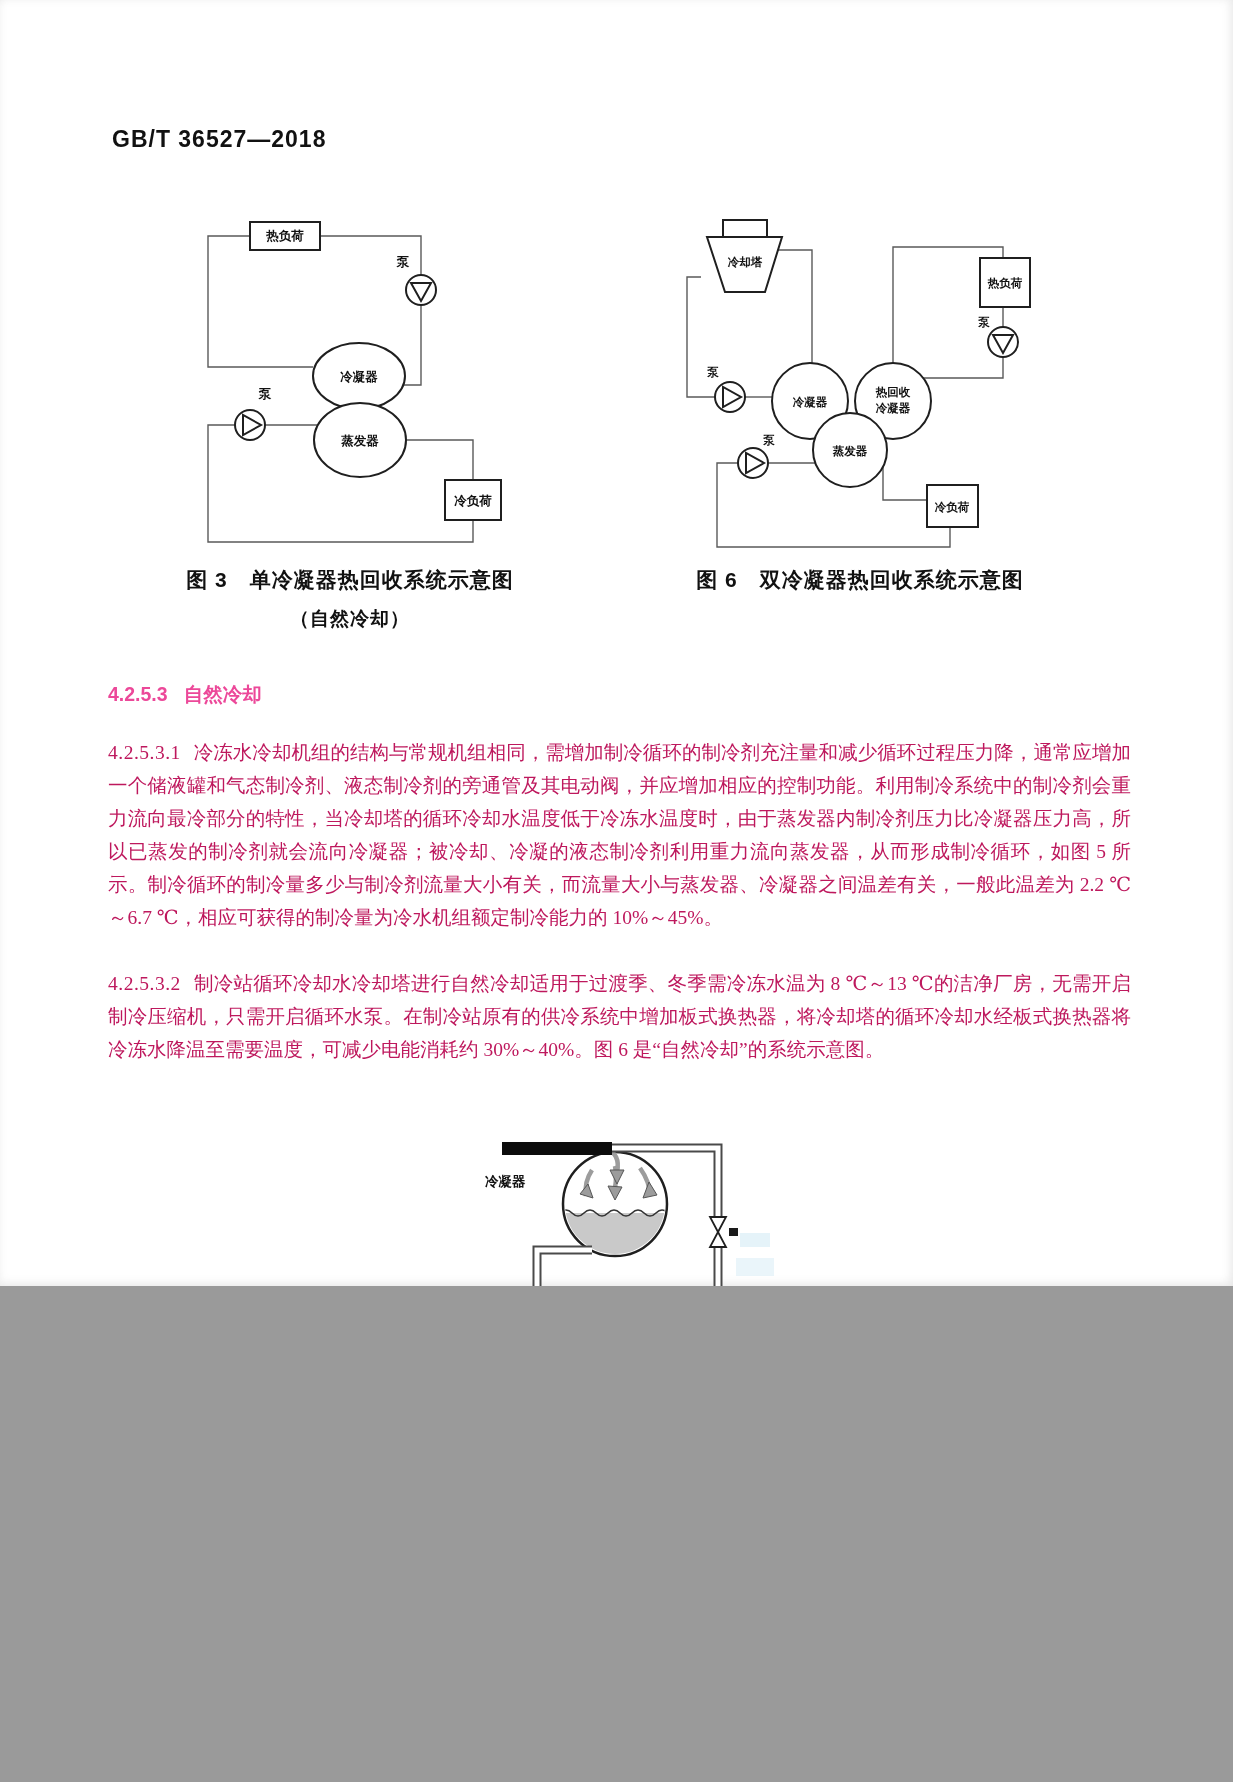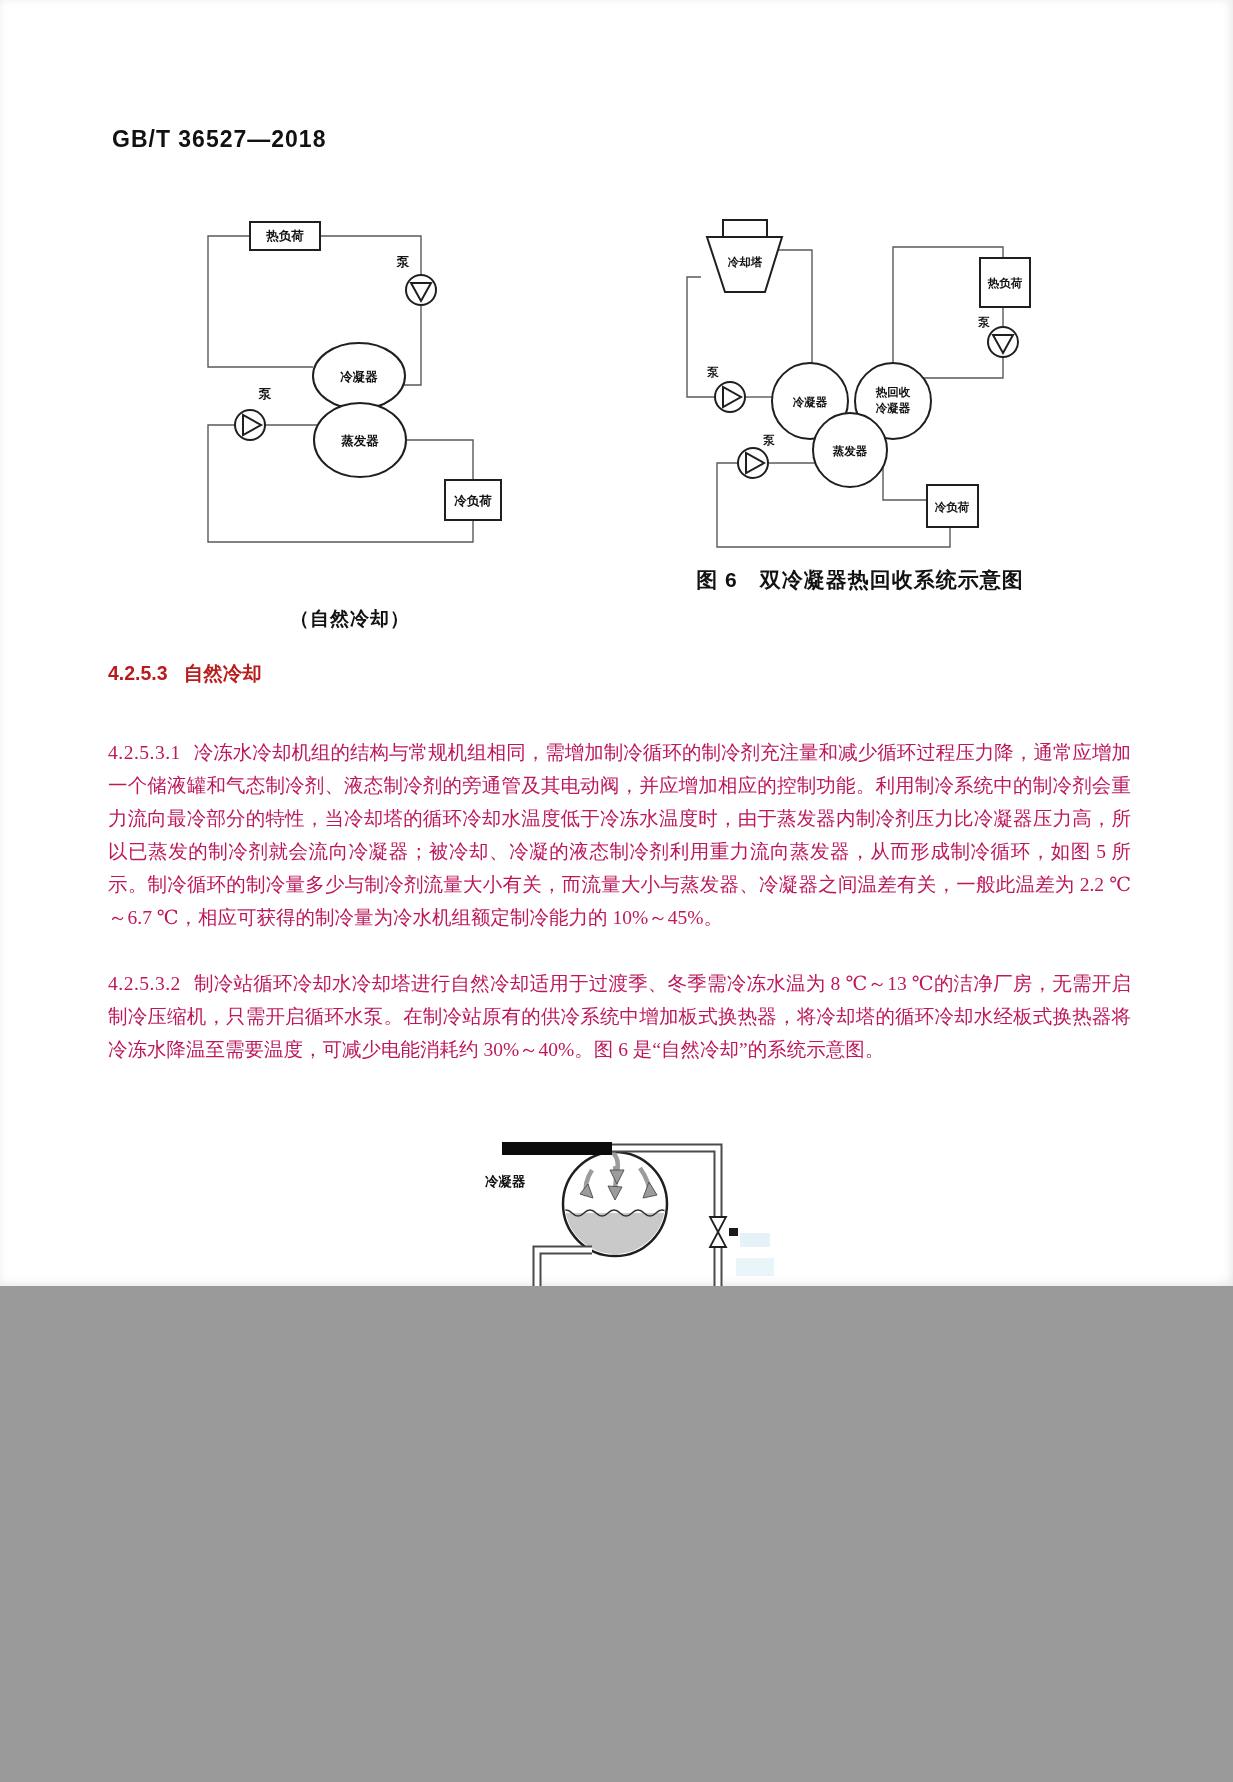--- a/index.html
+++ b/index.html
@@ -20,23 +20,23 @@
   }
   .fig-wrap{position:absolute;}
   .fig-caption{
     position:absolute;
     font-family:"Liberation Sans","DejaVu Sans",sans-serif;
     font-weight:bold;color:#111;text-align:center;
   }
   .cap-main{font-size:21px;letter-spacing:1px;}
   .cap-sub{font-size:19px;letter-spacing:1px;}
   .section-heading{
-    position:absolute;left:108px;top:660px;
-    font-family:"Liberation Sans","DejaVu Sans",sans-serif;
-    font-weight:bold;font-size:19.5px;color:#b91c1c;
+    position:absolute;left:108px;top:681px;
+    font-family:"Liberation Sans","DejaVu Sans",sans-serif;
+    font-weight:bold;font-size:19.5px;color:#ec4899;
   }
   .section-heading .num{margin-right:16px;}
   .body-para{
     position:absolute;left:108px;width:1023px;
     font-size:19.5px;line-height:33px;color:#be185d;
     text-align:justify;
   }
   .body-para .pnum{margin-right:13px;letter-spacing:0.5px;}
   .page-number{
     position:absolute;left:146px;top:1620px;
@@ -103,20 +103,21 @@
         <polygon class="pump" points="93,233 93,253 111,243"></polygon>
       </g>
       <text class="lbl12" x="115" y="216" text-anchor="middle">泵</text>
 
       <g>
         <rect class="diag-shape" x="295" y="298" width="56" height="40"></rect>
         <text class="lbl12" x="323" y="323" text-anchor="middle">冷负荷</text>
       </g>
     </svg>
   </div>
+  <div class="fig-caption cap-main" style="left:160px;top:566px;width:380px;">图 3　单冷凝器热回收系统示意图</div>
   <div class="fig-caption cap-sub" style="left:160px;top:606px;width:380px;">（自然冷却）</div>
 
   <div class="fig-wrap" style="left:600px;top:182px;">
     <svg width="460" height="380" viewBox="0 0 460 380">
       <g>
         <polyline class="diag-line" points="101,95 87,95 87,215 115,215"></polyline>
         <polyline class="diag-line" points="145,215 173,215"></polyline>
         <polyline class="diag-line" points="175,68 212,68 212,181"></polyline>
         <polyline class="diag-line" points="293,181 293,65 403,65 403,76"></polyline>
         <polyline class="diag-line" points="403,125 403,145"></polyline>

